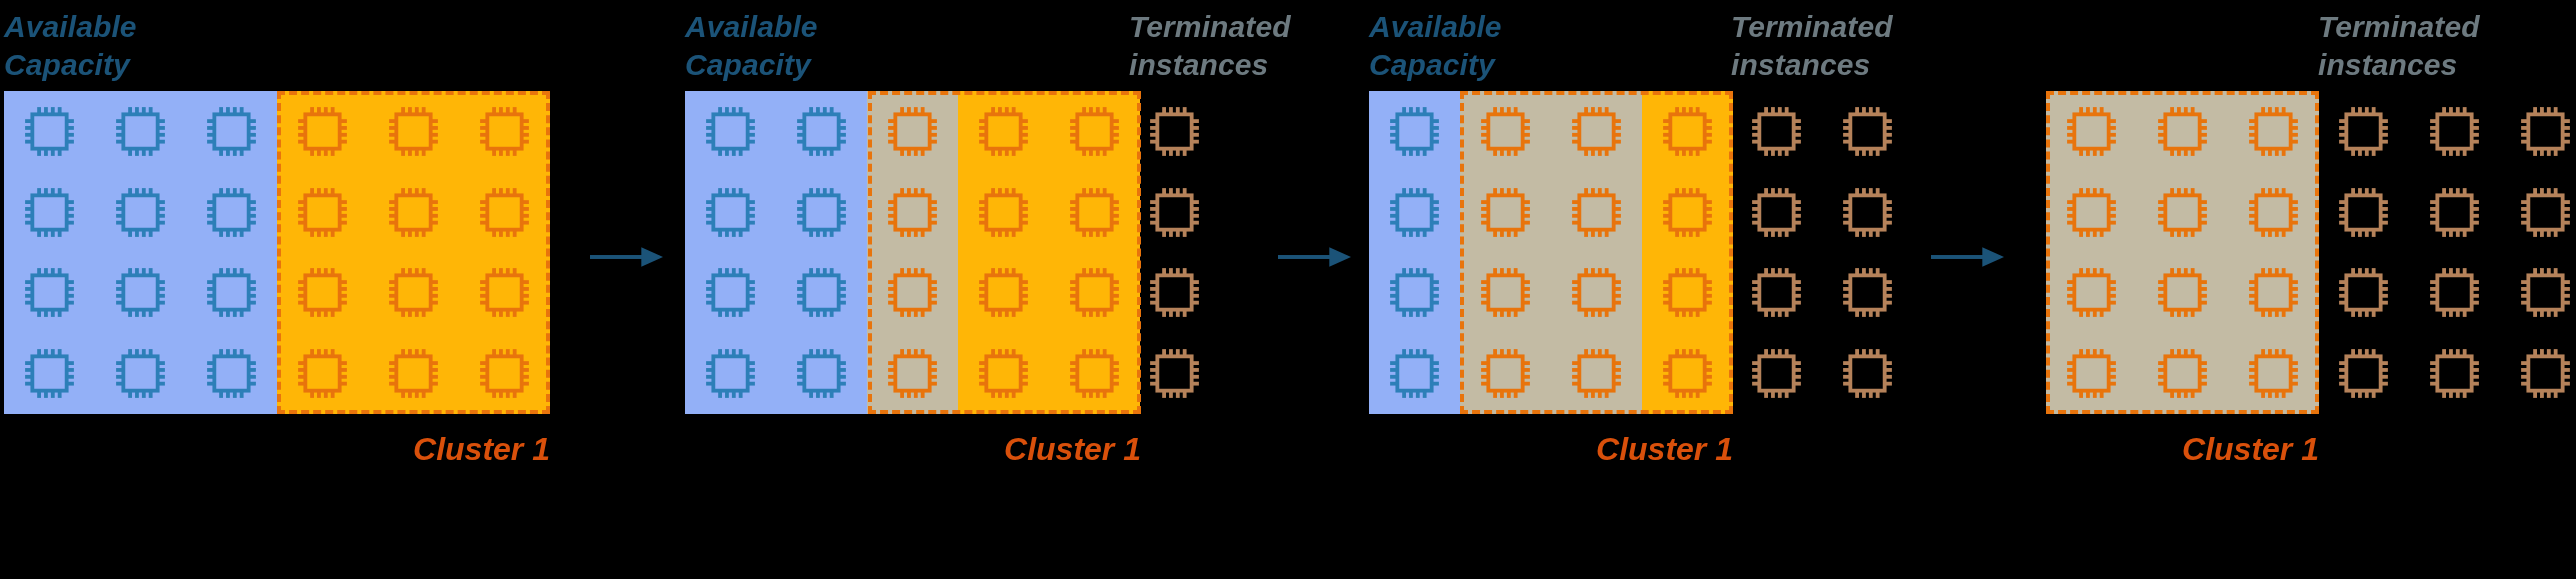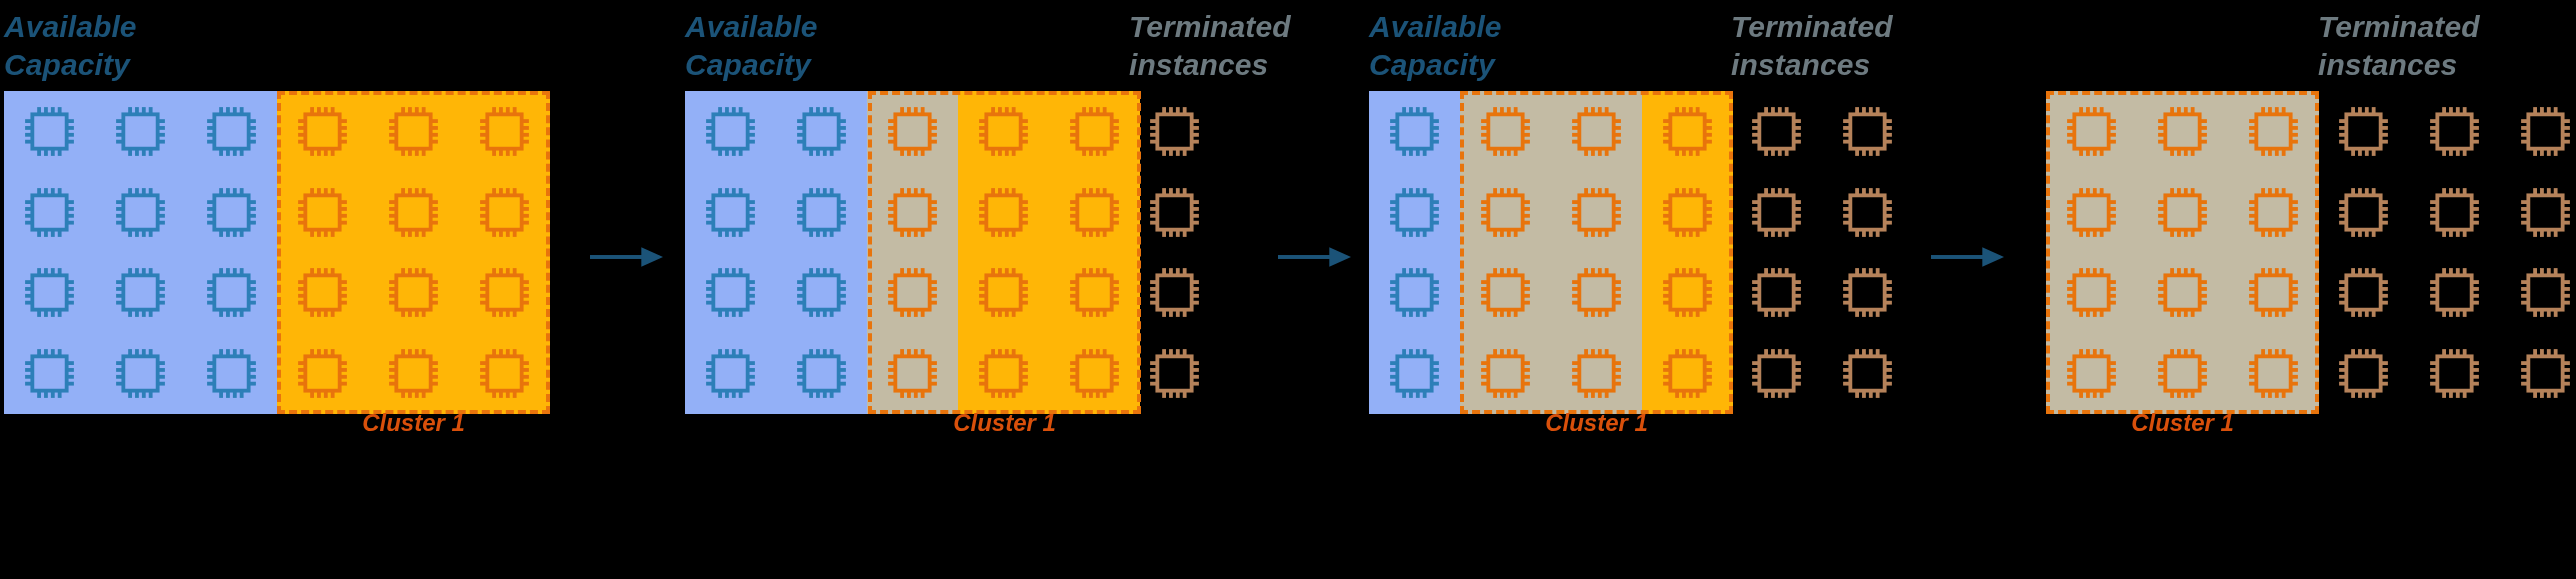--- a/index.html
+++ b/index.html
@@ -80,26 +80,26 @@
     position: absolute;
     top: 91px;
     height: 323px;
     border: 4px dashed #e8740c;
     box-sizing: border-box;
     pointer-events: none;
   }
 
   .cluster-label {
     position: absolute;
-    top: 409px;
-    font-size: 24px;
+    top: 431px;
+    font-size: 32px;
     font-weight: 700;
     color: #d9500b;
     white-space: nowrap;
-    text-align: center;
+    text-align: right;
   }
 
   
   .terminated-grid {
     position: absolute;
     top: 91px;
     height: 323px;
     display: flex;
     flex-direction: row;
   }

